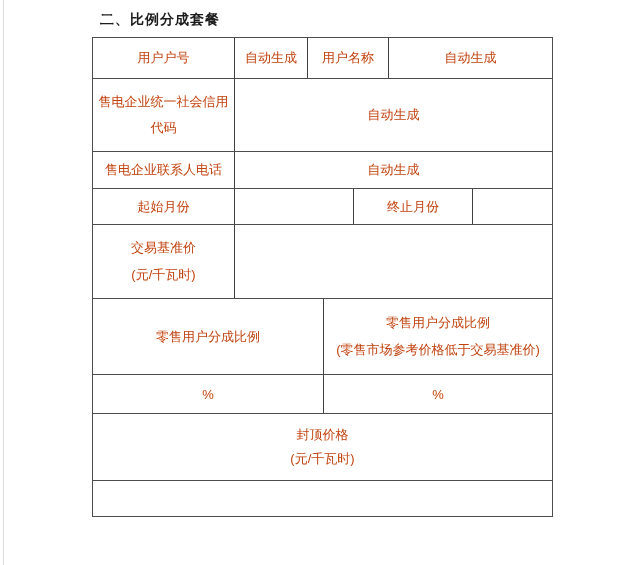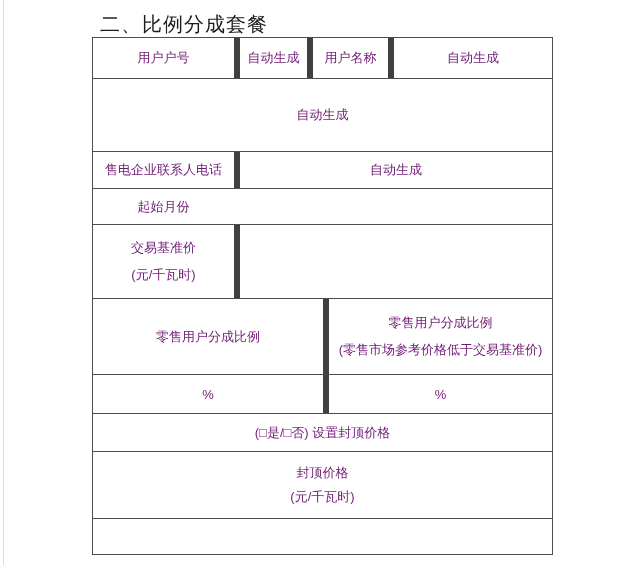--- a/index.html
+++ b/index.html
@@ -12,56 +12,56 @@
   }
   .page-edge {
     position: absolute;
     left: 3px; top: 0;
     width: 1px; height: 565px;
     background: #dcdcdc;
   }
   .doc-title {
     position: absolute;
     left: 100px; top: 11px;
-    font-size: 20px;
-    font-weight: normal;
+    font-size: 14px;
+    font-weight: bold;
     color: #1c1c1c;
     letter-spacing: 1px;
   }
   .form-table {
     position: absolute;
     left: 92px; top: 37px;
     width: 461px;
     border: 1px solid #4d4d4d;
-    color: #701a75;
+    color: #c2410c;
     font-size: 13px;
   }
   .row { display: flex; width: 100%; }
   .row + .row { border-top: 1px solid #4d4d4d; }
   .cell {
     display: flex;
     flex-direction: column;
     align-items: center;
     justify-content: center;
     text-align: center;
     overflow: hidden;
   }
-  .cell + .cell { border-left: 6px solid #404040; }
+  .cell + .cell { border-left: 1px solid #404040; }
   .multiline { justify-content: space-evenly; padding: 6px 4px; }
   .w-label { width: 141px; flex: none; }
   .w-r1c2  { width: 73px;  flex: none; }
   .w-r1c3  { width: 81px;  flex: none; text-align: right; }
   .w-r4c2  { width: 119px; flex: none; }
   .w-r4c3  { width: 119px; flex: none; }
   .w-half  { width: 230px; flex: none; }
   .w-rest  { flex: 1; }
   .h-40 { height: 40px; }
   .h-73 { height: 73px; }
   .h-37 { height: 37px; }
-  .h-36 { height: 36px; align-items: center; }
+  .h-36 { height: 36px; }
   .h-74 { height: 74px; }
   .h-76 { height: 76px; }
   .h-39 { height: 39px; }
   .h-38 { height: 38px; }
   .h-67 { height: 67px; }
   .line { display: block; }
 </style>
 </head>
 <body>
 
@@ -72,31 +72,36 @@
 <div class="form-table">
 
   <div class="row h-40">
     <div class="cell w-label">用户户号</div>
     <div class="cell w-r1c2">自动生成</div>
     <div class="cell w-r1c3">用户名称</div>
     <div class="cell w-rest">自动生成</div>
   </div>
 
   <div class="row h-73">
+    <div class="cell w-label multiline">
+      <span class="line">售电企业统一社会信用</span>
+      <span class="line">代码</span>
+    </div>
     <div class="cell w-rest">自动生成</div>
   </div>
 
   <div class="row h-37">
     <div class="cell w-label">售电企业联系人电话</div>
     <div class="cell w-rest">自动生成</div>
   </div>
 
   <div class="row h-36">
     <div class="cell w-label">起始月份</div>
     <div class="cell w-r4c2"></div>
+    <div class="cell w-r4c3">终止月份</div>
     <div class="cell w-rest"></div>
   </div>
 
   <div class="row h-74">
     <div class="cell w-label multiline">
       <span class="line">交易基准价</span>
       <span class="line">(元/千瓦时)</span>
     </div>
     <div class="cell w-rest"></div>
   </div>
@@ -109,23 +114,20 @@
       <span class="line">零售用户分成比例</span>
       <span class="line">(零售市场参考价格低于交易基准价)</span>
     </div>
   </div>
 
   <div class="row h-39">
     <div class="cell w-half">%</div>
     <div class="cell w-rest">%</div>
   </div>
 
-  <div class="row h-38">
-    <div class="cell w-rest">(□是/□否) 设置封顶价格</div>
-  </div>
 
   <div class="row h-67">
     <div class="cell w-rest multiline">
       <span class="line">封顶价格</span>
       <span class="line">(元/千瓦时)</span>
     </div>
   </div>
 
   <div class="row h-36">
     <div class="cell w-rest"></div>

